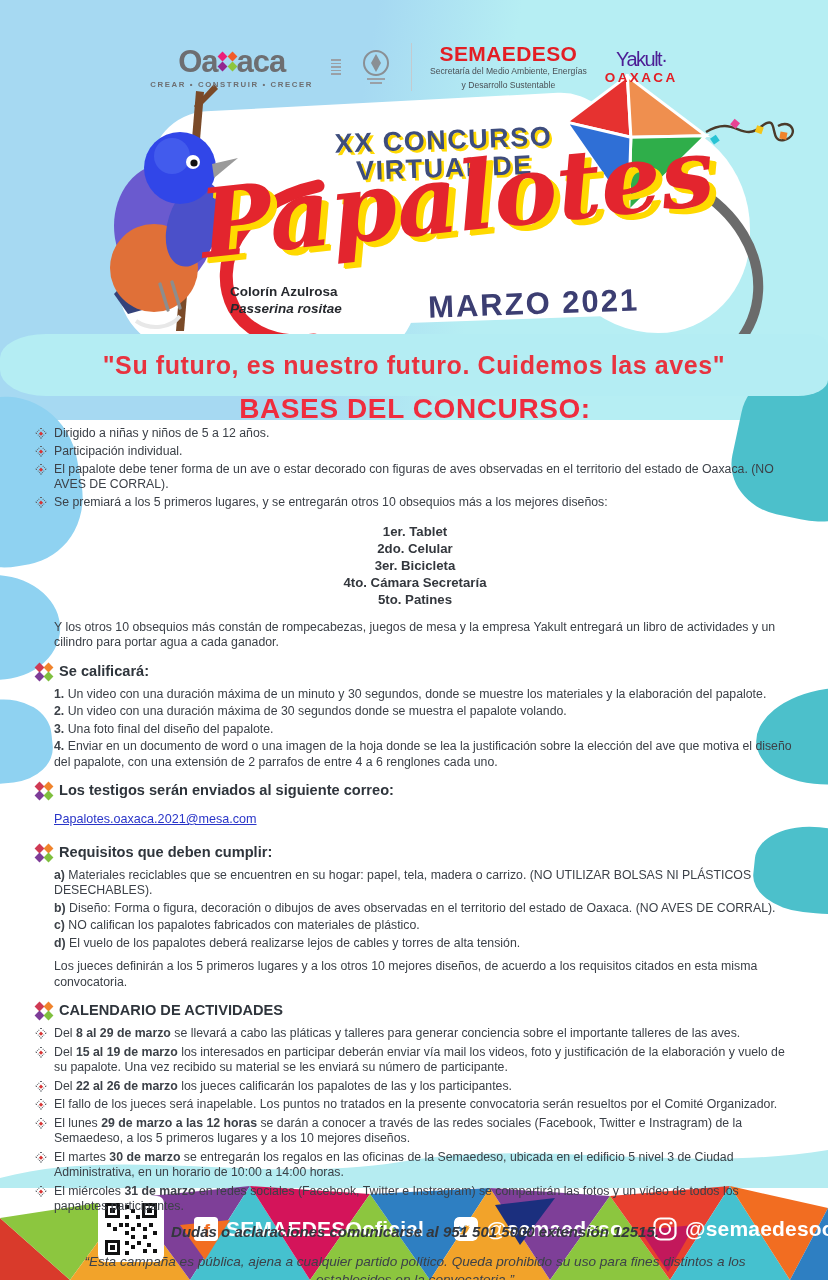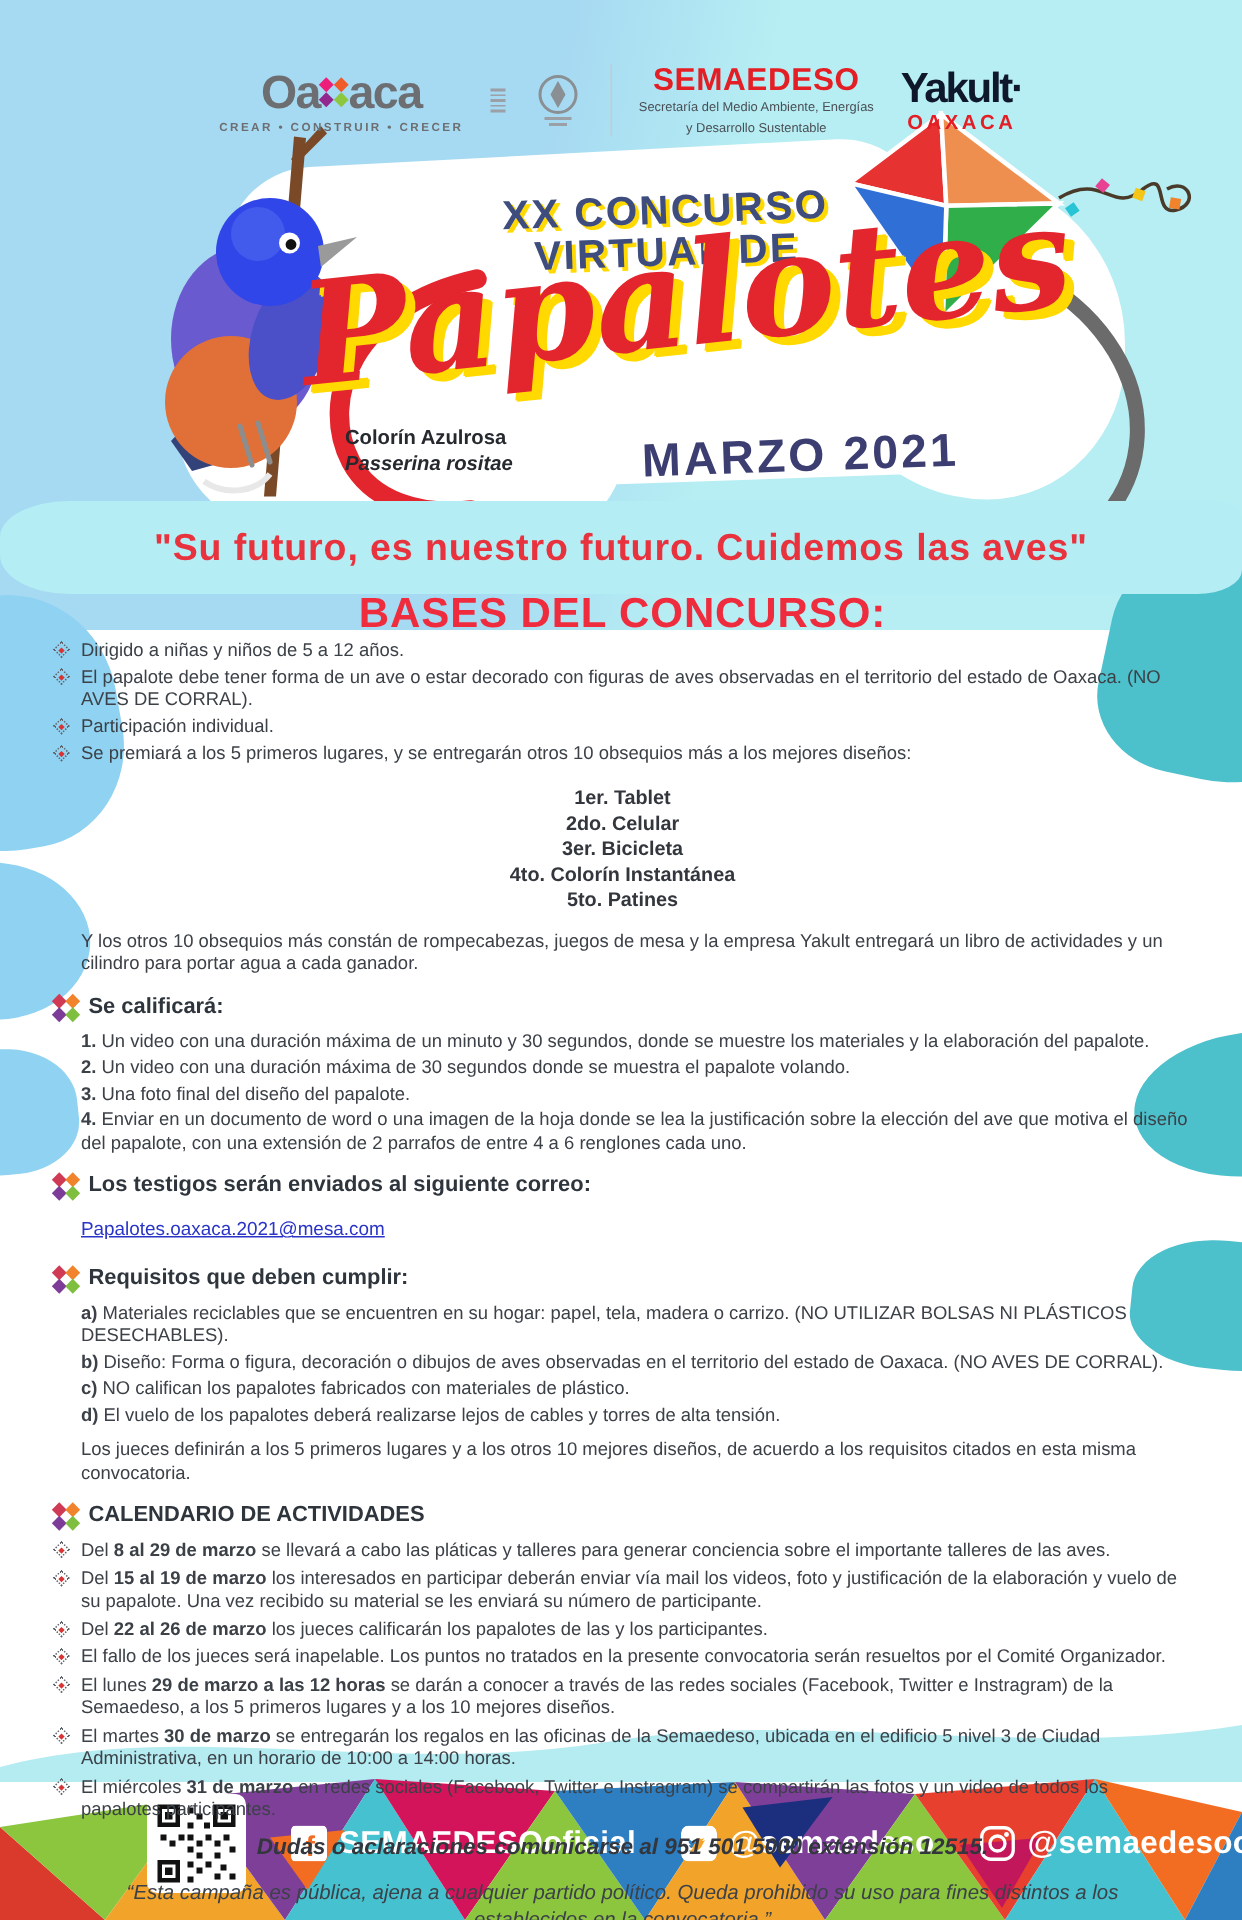--- a/index.html
+++ b/index.html
@@ -36,21 +36,21 @@
   .xmark .x1{left:0;top:0;background:#ec1e79}.xmark .x2{right:0;top:0;background:#f15a29}
   .xmark .x3{left:0;bottom:0;background:#92278f}.xmark .x4{right:0;bottom:0;background:#8dc63f}
   .mini-col { display:flex; flex-direction:column; gap:2px; }
   .mini-col i { width:10px; height:1.5px; background:#9aa0a6; display:block; }
   .lg-seal { display:flex; flex-direction:column; align-items:center; gap:2px; }
   .vdiv { width:1px; height:48px; background:#c4cacf; }
   .lg-sem { text-align:center; }
   .lg-sem .name { font-size:21px; font-weight:800; color:#e31e24; letter-spacing:0.4px; line-height:1; }
   .lg-sem .sub { font-size:8.6px; color:#4a4f55; line-height:1.3; margin-top:2px; }
   .lg-yak { text-align:center; }
-  .lg-yak .name { font-size:28px; font-weight:700; color:#0f172a; letter-spacing:-1.5px; line-height:1; }
+  .lg-yak .name { font-size:20px; font-weight:400; color:#4c1d95; letter-spacing:-1.5px; line-height:1; }
   .lg-yak .region { font-size:13.5px; font-weight:800; color:#e31e24; letter-spacing:2.4px; margin-top:1px; }
 
   
   .hero { position:absolute; top:88px; left:0; width:100%; height:250px; z-index:3; }
   .cloud { position:absolute; background:#fff; }
   .c1 { left:150px; top:14px; width:470px; height:118px; border-radius:60px; transform:rotate(-3deg); }
   .c2 { left:175px; top:84px; width:520px; height:150px; border-radius:75px; transform:rotate(-2deg); }
   .c3 { left:545px; top:30px; width:205px; height:215px; border-radius:48% 60% 52% 64%; }
   .c4 { left:118px; top:120px; width:300px; height:150px; border-radius:70px; transform:rotate(4deg); }
   .t-upper { position:absolute; left:322px; top:38px; width:244px; text-align:center; z-index:7;
@@ -218,34 +218,34 @@
   <div class="content">
 
     <div class="h-bases">BASES DEL CONCURSO:</div>
 
     <ul class="blist">
       <li><span class="diamond-bullet">
             <i></i>
           </span><span>Dirigido a niñas y niños de 5 a 12 años.</span></li>
       <li><span class="diamond-bullet">
             <i></i>
+          </span><span>Participación individual.</span></li>
+      <li><span class="diamond-bullet">
+            <i></i>
           </span><span>El papalote debe tener forma de un ave o estar decorado con figuras de aves observadas en el territorio del estado de Oaxaca. (NO AVES DE CORRAL).</span></li>
-      <li><span class="diamond-bullet">
-            <i></i>
-          </span><span>Participación individual.</span></li>
       <li><span class="diamond-bullet">
             <i></i>
           </span><span>Se premiará a los 5 primeros lugares, y se entregarán otros 10 obsequios más a los mejores diseños:</span></li>
     </ul>
 
     <div class="prizes">
       <div>1er. Tablet</div>
       <div>2do. Celular</div>
       <div>3er. Bicicleta</div>
-      <div>4to. Colorín Instantánea</div>
+      <div>4to. Cámara Secretaría</div>
       <div>5to. Patines</div>
     </div>
 
     <div class="para">Y los otros 10 obsequios más constán de rompecabezas, juegos de mesa y la empresa Yakult entregará un libro de actividades y un cilindro para portar agua a cada ganador.</div>
 
     <div class="sec-head">
       <span class="cluster">
           <b class="k1"></b>
           <b class="k2"></b>
           <b class="k3"></b>

